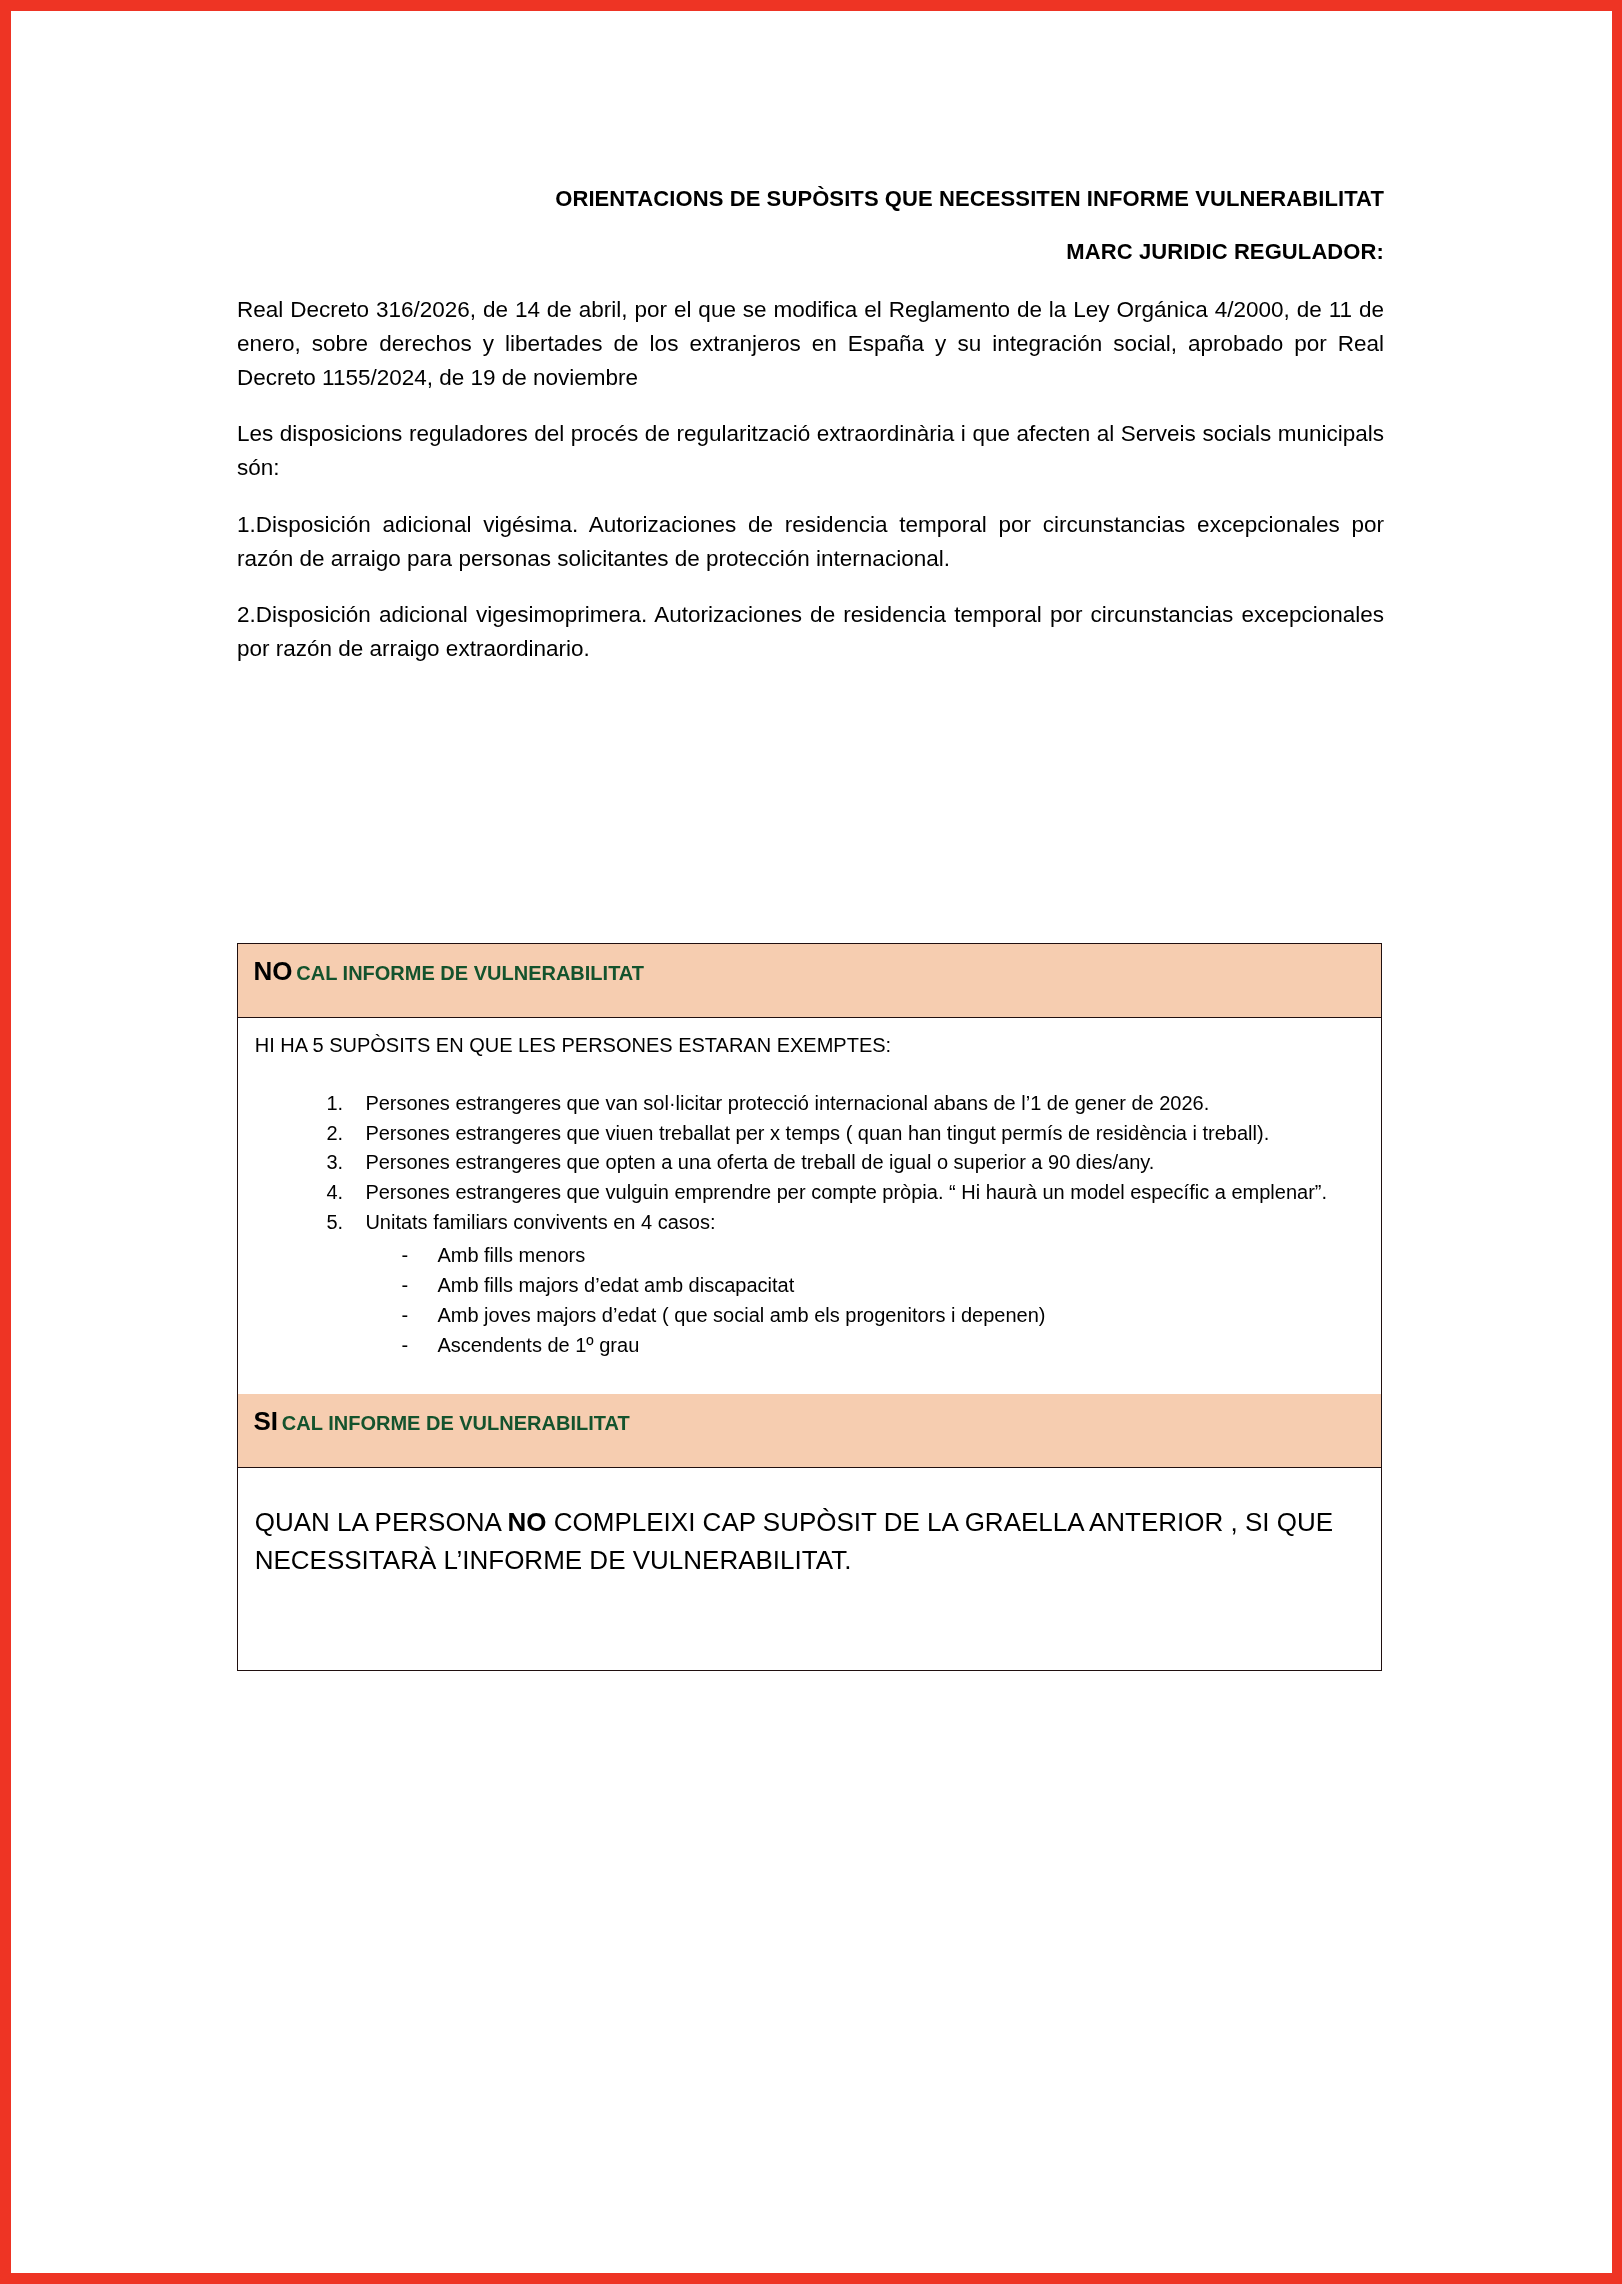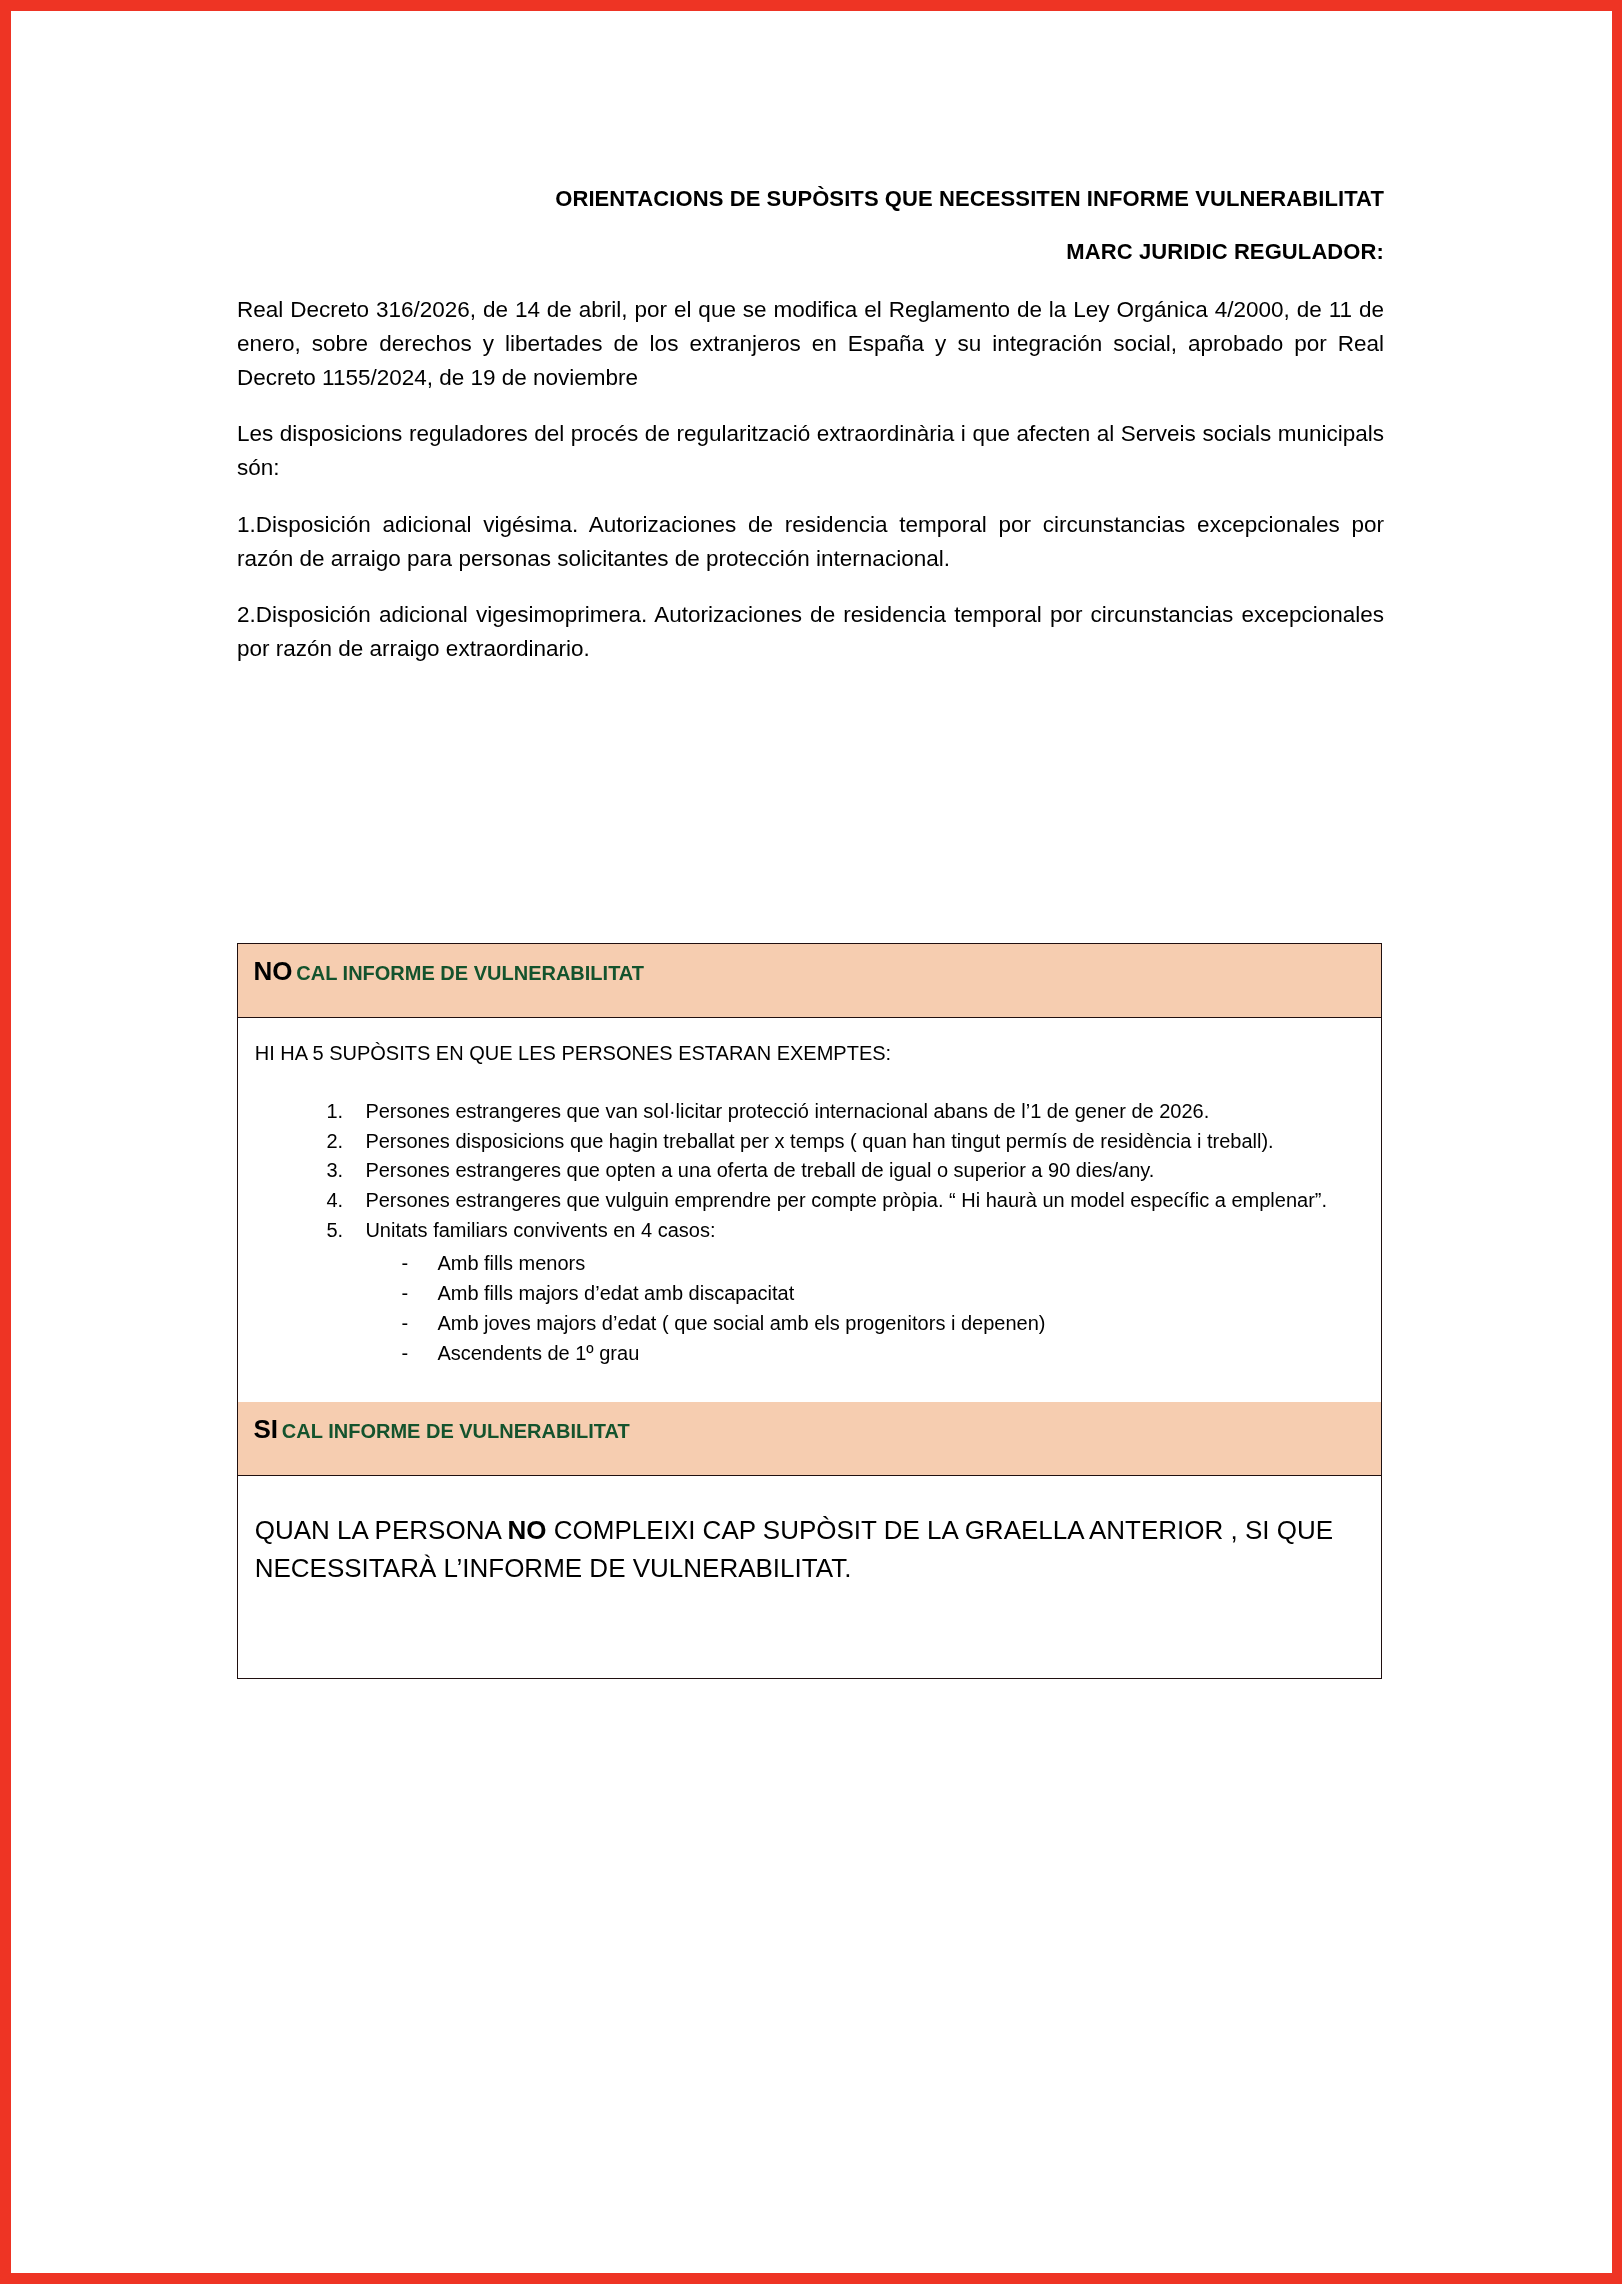--- a/index.html
+++ b/index.html
@@ -106,21 +106,21 @@
   .cell {
     padding: 14px 16.7px 22px 16.7px;
     box-sizing: border-box;
     background: #ffffff;
   }
 
   .cell-intro {
     font-size: 20px;
     line-height: 1.35;
     color: #000000;
-    margin: 8px 0 30px 0;
+    margin: 0 0 30px 0;
   }
 
   ol.sup-list {
     margin: 12px;
     padding: 0 0 0 82px;
     list-style: decimal;
     list-style-position: outside;
   }
   ol.sup-list > li {
     font-size: 20px;
@@ -183,21 +183,21 @@
 
       <div class="band">
         <span class="band-inner"><span class="band-lead">NO</span><span class="band-rest">CAL INFORME DE VULNERABILITAT</span></span>
       </div>
 
       <div class="cell">
         <p class="cell-intro">HI HA 5 SUPÒSITS EN QUE LES PERSONES ESTARAN EXEMPTES:</p>
 
         <ol class="sup-list">
           <li>Persones estrangeres que van sol·licitar  protecció internacional abans de l’1 de gener de 2026.</li>
-          <li>Persones disposicions que hagin treballat per x temps ( quan han tingut permís de residència i treball).</li>
+          <li>Persones estrangeres que viuen treballat per x temps ( quan han tingut permís de residència i treball).</li>
           <li>Persones estrangeres que opten a una oferta de treball de igual o superior a 90 dies/any.</li>
           <li>Persones estrangeres que vulguin emprendre per compte pròpia. “ Hi haurà un model específic a emplenar”.</li>
           <li>
             <span>Unitats familiars convivents en 4 casos:</span>
             <ul class="sub-list">
               <li><span class="dash">-</span><span>Amb fills menors</span></li>
               <li><span class="dash">-</span><span>Amb fills majors d’edat amb discapacitat</span></li>
               <li><span class="dash">-</span><span>Amb joves majors d’edat ( que social amb els progenitors i depenen)</span></li>
               <li><span class="dash">-</span><span>Ascendents de 1º grau</span></li>
             </ul>

